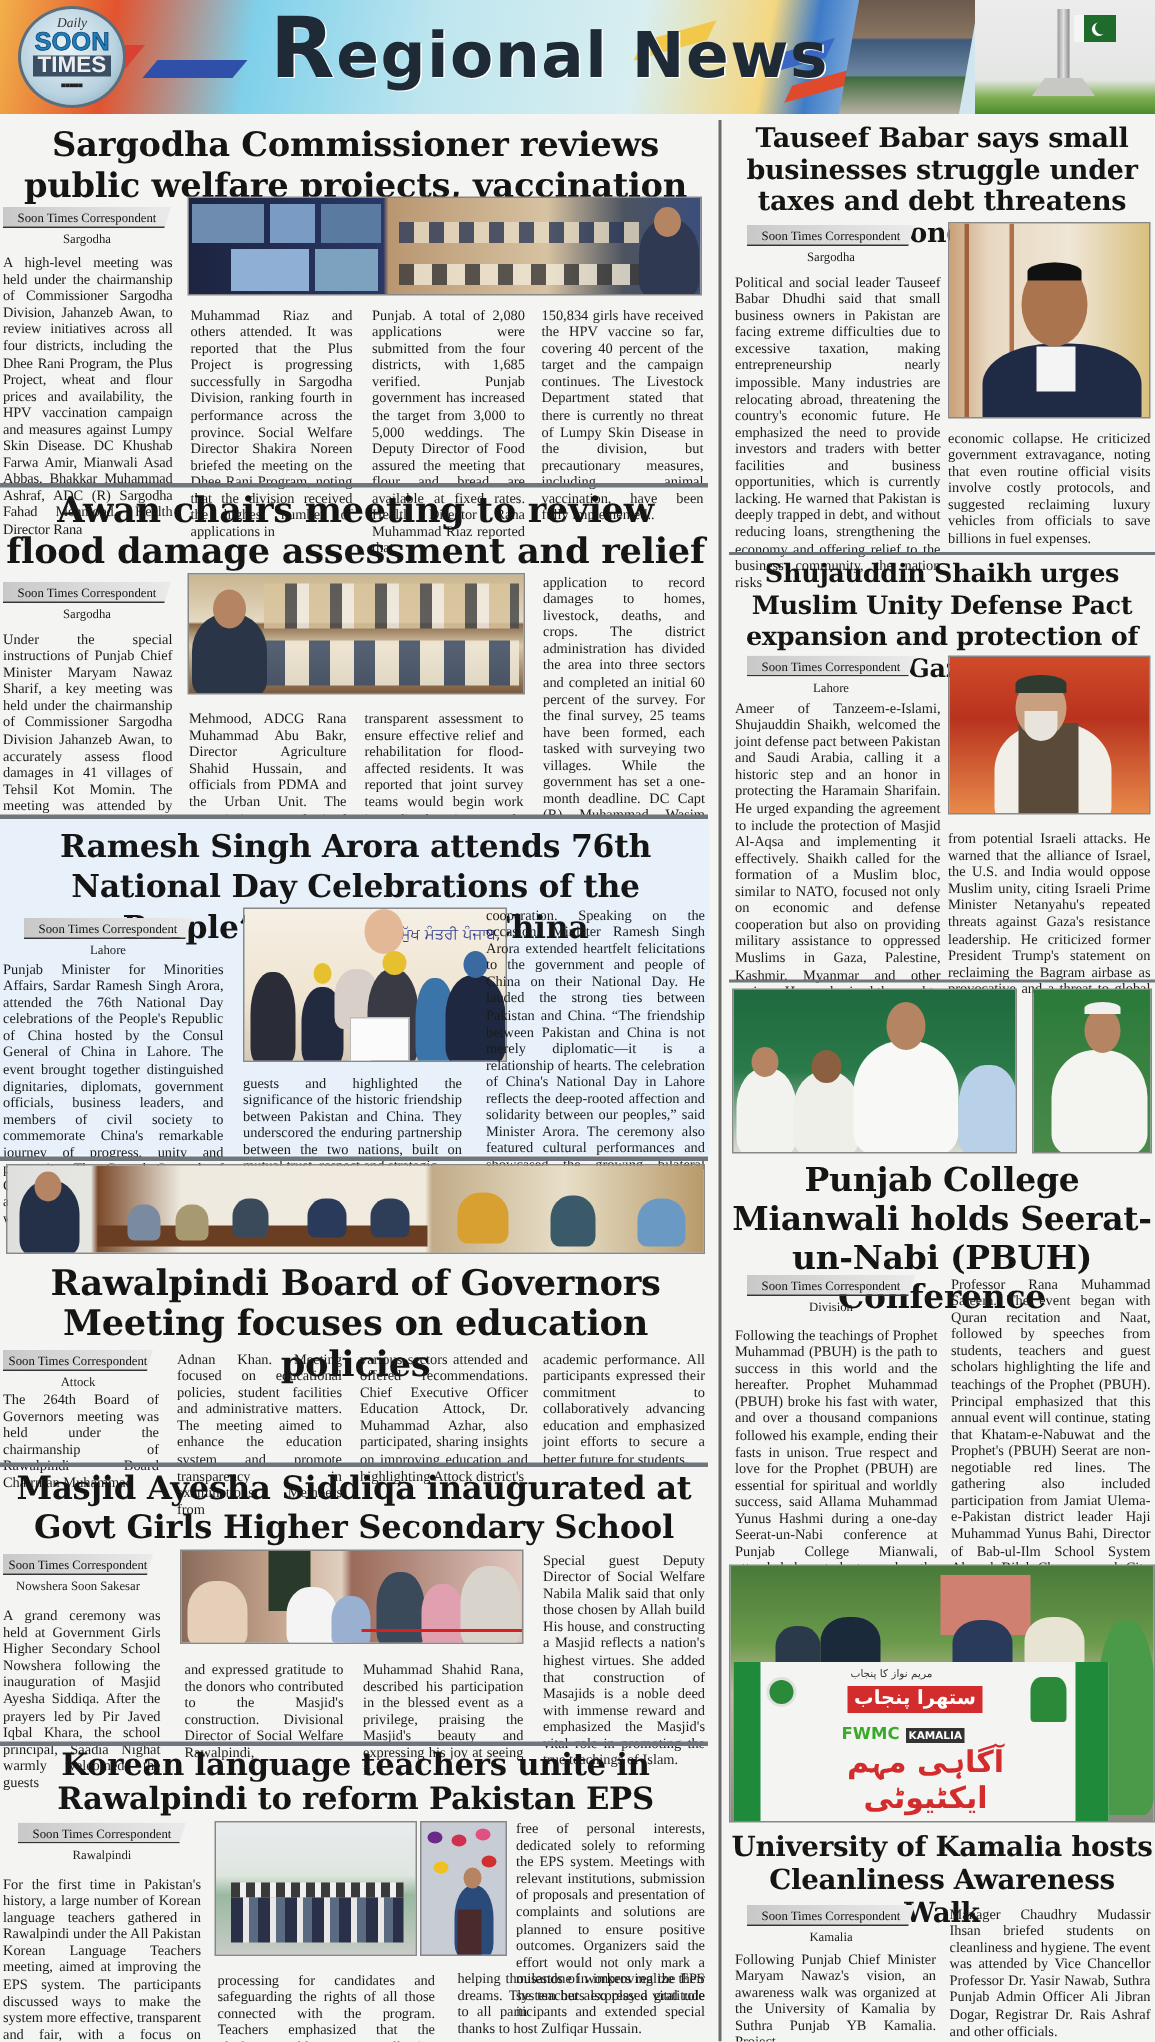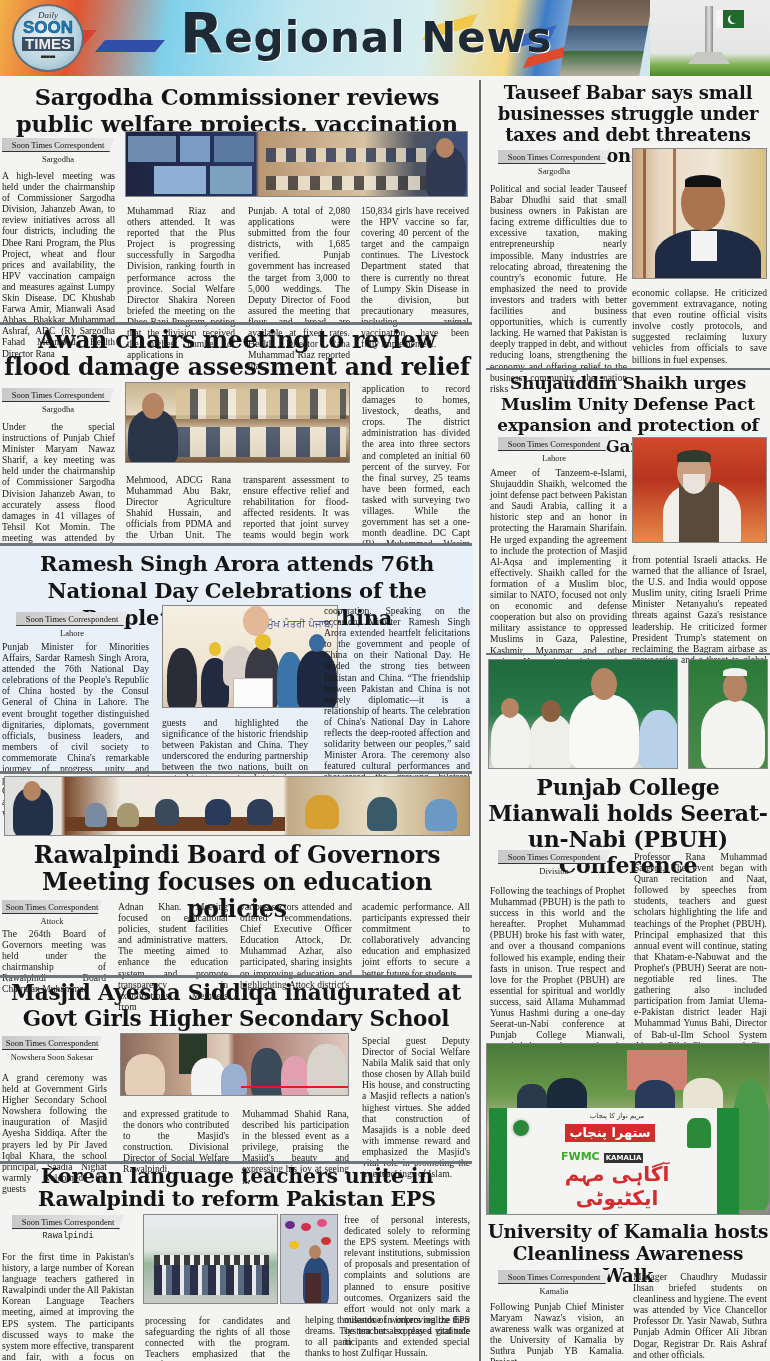--- a/index.html
+++ b/index.html
@@ -195,21 +195,21 @@
   </div>
   <p class="txt" style="left:242px;top:130px;width:107px;">Muhammad Shahid Rana, described his participation in the blessed event as a privilege, praising the Masjid's beauty and expressing his joy at seeing it.</p>
   <p class="txt" style="left:123px;top:130px;width:106px;">and expressed gratitude to the donors who contributed to the Masjid's construction. Divisional Director of Social Welfare Rawalpindi,</p>
   <p class="txt" style="left:362px;top:57px;width:108px;">Special guest Deputy Director of Social Welfare Nabila Malik said that only those chosen by Allah build His house, and constructing a Masjid reflects a nation's highest virtues. She added that construction of Masajids is a noble deed with immense reward and emphasized the Masjid's vital role in promoting the true teachings of Islam.</p>
 </article>
 <div class="rule" style="left:0;top:1161px;width:472px;"></div>
 
 <article class="abs" style="left:0;top:1164px;width:473px;height:197px;">
   <h2 class="headline" style="left:4px;top:1px;width:466px;font-size:20.5px;line-height:23px;">Korean language teachers unite in Rawalpindi to reform Pakistan EPS system</h2>
   <div class="tag" style="left:12px;top:51px;">Soon Times Correspondent</div>
-  <div class="loc" style="left:12px;top:67px;font-family:Liberation Mono, monospace;">Rawalpindi</div>
+  <div class="loc" style="left:12px;top:67px;">Rawalpindi</div>
   <p class="txt" style="left:2px;top:87px;width:132px;">For the first time in Pakistan's history, a large number of Korean language teachers gathered in Rawalpindi under the All Pakistan Korean Language Teachers meeting, aimed at improving the EPS system. The participants discussed ways to make the system more effective, transparent and fair, with a focus on addressing existing flaws, ensuring faster and easier</p>
   <div class="photo" style="left:143px;top:50px;width:135px;height:90px;background:linear-gradient(180deg,#e8ecee 0%,#dfe6e0 40%,#9ab8a0 55%,#c8ccc8 100%);">
     <div class="abs" style="left:10px;top:40px;width:115px;height:10px;background:repeating-linear-gradient(90deg,#3a3a3a 0 6px,#f0f0f0 6px 10px);"></div>
     <div class="abs" style="left:10px;top:50px;width:115px;height:30px;background:repeating-linear-gradient(90deg,#2a3048 0 8px,#e8e8e8 8px 12px,#5a6a80 12px 18px);"></div>
   </div>
   <div class="photo" style="left:280px;top:50px;width:58px;height:90px;background:#c8ccd4;">
     <div class="abs" style="left:4px;top:6px;width:10px;height:8px;background:#6a2a8a;border-radius:50%;"></div>
     <div class="abs" style="left:20px;top:8px;width:10px;height:8px;background:#d03050;border-radius:50%;"></div>
     <div class="abs" style="left:36px;top:4px;width:10px;height:8px;background:#e05080;border-radius:50%;"></div>
     <div class="abs" style="left:8px;top:26px;width:10px;height:8px;background:#f0c020;border-radius:50%;"></div>
@@ -248,21 +248,21 @@
 
 <article class="abs" style="left:486px;top:1041px;width:284px;height:320px;">
   <div class="photo" style="left:0;top:2px;width:284px;height:172px;background:linear-gradient(180deg,#4a7a3a 0%,#6a9a4a 30%,#c8b8a0 50%,#8a8a80 100%);">
     <div class="abs" style="left:140px;top:6px;width:60px;height:40px;background:#d08070;"></div>
     <div class="person" style="left:30px;top:40px;width:30px;height:30px;background:#2a3a4a;"></div>
     <div class="person" style="left:60px;top:34px;width:40px;height:36px;background:#1a2a3a;"></div>
     <div class="person" style="left:148px;top:36px;width:40px;height:34px;background:#2a3a5a;"></div>
     <div class="person" style="left:196px;top:34px;width:40px;height:36px;background:#e8e4d4;"></div>
     <div class="person" style="left:244px;top:36px;width:40px;height:130px;background:#4a9a4a;"></div>
     <div class="abs" style="left:2px;top:64px;width:250px;height:106px;background:#f4f4f2;border-left:18px solid #1f8a3a;border-right:22px solid #1f8a3a;">
-      <div class="abs" style="left:60px;top:4px;width:100px;text-align:center;font-size:7px;color:#333;font-family:'DejaVu Sans',sans-serif;direction:rtl;">مریم نواز کا پنجاب</div>
+      <div class="abs" style="left:60px;top:4px;width:100px;text-align:left;font-size:7px;color:#333;font-family:'DejaVu Sans',sans-serif;direction:rtl;">مریم نواز کا پنجاب</div>
       <div class="abs" style="left:58px;top:16px;width:90px;height:18px;background:#d22c2c;color:#fff;font-weight:bold;font-size:13px;text-align:center;line-height:18px;font-family:'DejaVu Sans',sans-serif;direction:rtl;">ستھرا پنجاب</div>
       <div class="abs" style="left:54px;top:38px;white-space:nowrap;">
         <span style="font-family:'DejaVu Sans',sans-serif;font-weight:bold;font-size:11px;color:#3aaa2a;">FWMC</span>
         <span style="font-family:'DejaVu Sans',sans-serif;font-weight:bold;font-size:7px;color:#fff;background:#333;padding:1px 2px;">KAMALIA</span>
       </div>
       <div class="abs" style="left:20px;top:54px;width:180px;text-align:center;font-weight:bold;font-size:20px;color:#d22c2c;font-family:'DejaVu Sans',sans-serif;direction:rtl;">آگاہی مہم ایکٹیوٹی</div>
       <div class="abs" style="left:4px;top:10px;width:20px;height:20px;border-radius:50%;background:#2a8a3a;border:2px solid #e0e0e0;"></div>
       <div class="abs" style="left:180px;top:10px;width:24px;height:30px;background:#2a8a3a;border-radius:30% 30% 10% 10%;"></div>
     </div>
   </div>

